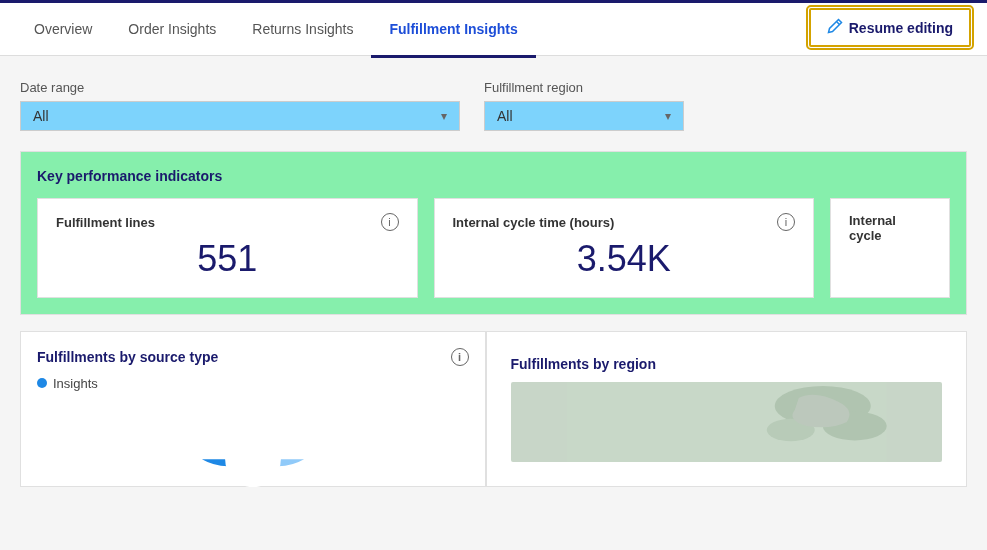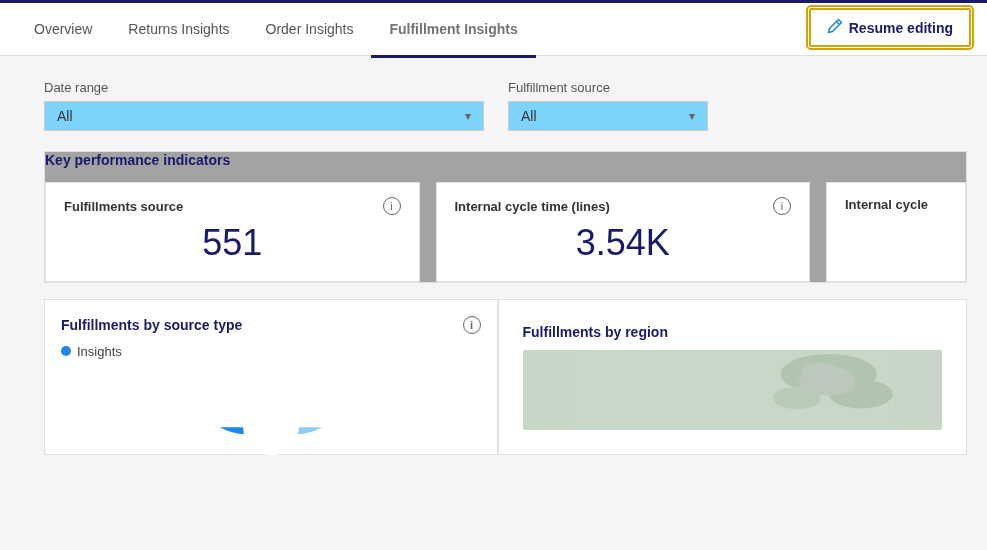--- a/index.html
+++ b/index.html
@@ -38,21 +38,21 @@
       height: 100%;
       font-size: 14px;
       color: #555;
       cursor: pointer;
       border-bottom: 3px solid transparent;
       position: relative;
       top: 3px;
       white-space: nowrap;
     }
     .nav-tab.active {
-      color: #737373;
+      color: #1d4ed8;
       font-weight: 600;
       border-bottom: 3px solid #1a1a6c;
     }
 
     .resume-editing-btn {
       margin-left: auto;
       align-self: center;
       display: flex;
       align-items: center;
       gap: 6px;
@@ -71,21 +71,20 @@
     .pencil-icon svg {
       width: 16px; height: 16px;
     }
 
     
     .main-content {
       padding: 24px 20px;
       background: #f5f5f5;
       height: calc(550px - 56px);
       overflow: hidden;
-      margin-left: 24px;
     }
 
     
     .filter-row {
       display: flex;
       gap: 24px;
       margin-bottom: 20px;
     }
 
     .filter-group {
@@ -119,22 +118,23 @@
       min-width: 200px;
     }
 
     .chevron {
       font-size: 12px;
       color: #666;
     }
 
     
     .kpi-section {
-      background: #a3a3a3;
-      border: 1px solid #e0e0e0;
+      background: #86efac;
+      border: 1px solid #e0e0e0;
+      padding: 16px;
       margin-bottom: 16px;
     }
 
     .kpi-section-title {
       font-size: 14px;
       font-weight: 600;
       color: #1a1a6c;
       margin-bottom: 14px;
     }
 
@@ -184,21 +184,21 @@
       font-weight: 400;
       color: #1a1a6c;
       text-align: center;
       line-height: 1.1;
     }
 
     .kpi-card-partial {
       background: #fff;
       border: 1px solid #e0e0e0;
       padding: 14px 18px 18px;
-      width: 140px;
+      width: 120px;
       flex-shrink: 0;
     }
 
     
     .bottom-row {
       display: flex;
       overflow: hidden;
     }
 
     .bottom-card {
@@ -269,22 +269,22 @@
       border-radius: 2px;
     }
   </style>
 </head>
 <body>
 
 <div class="top-bar">
 
   <div id="nav-tabs-container" style="display:flex; align-items:stretch;">
       <div class="nav-tab">Overview</div>
+      <div class="nav-tab">Order Insights</div>
       <div class="nav-tab">Returns Insights</div>
-      <div class="nav-tab">Order Insights</div>
       <div class="nav-tab active">Fulfillment Insights</div>
     </div>
 
   <button class="resume-editing-btn">
     <span class="pencil-icon">
       <svg viewBox="0 0 16 16" fill="none" xmlns="http://www.w3.org/2000/svg">
         <path d="M11.5 1.5L14.5 4.5L5.5 13.5L1.5 14.5L2.5 10.5L11.5 1.5Z" stroke="#1e88e5" stroke-width="1.5" fill="none"></path>
         <path d="M9.5 3.5L12.5 6.5" stroke="#1e88e5" stroke-width="1.5"></path>
       </svg>
     </span>
@@ -296,43 +296,43 @@
 
   <div class="filter-row">
     <div class="filter-group">
       <label class="filter-label">Date range</label>
       <div class="filter-select filter-select-wide">
         <span>All</span>
         <span class="chevron">▾</span>
       </div>
     </div>
     <div class="filter-group">
-      <label class="filter-label">Fulfillment source</label>
+      <label class="filter-label">Fulfillment region</label>
       <div class="filter-select filter-select-narrow">
         <span>All</span>
         <span class="chevron">▾</span>
       </div>
     </div>
   </div>
 
   <div class="kpi-section">
     <div class="kpi-section-title">Key performance indicators</div>
     <div class="kpi-cards-row">
 
       <div id="kpi-cards-container" style="display:flex; gap:16px; flex:1; overflow:hidden;">
           <div class="kpi-card">
       <div class="kpi-card-header">
-        <span class="kpi-card-title">Fulfillments source</span>
+        <span class="kpi-card-title">Fulfillment lines</span>
         <span class="info-icon">i</span>
       </div>
       <div class="kpi-value">551</div>
     </div>
           <div class="kpi-card">
       <div class="kpi-card-header">
-        <span class="kpi-card-title">Internal cycle time (lines)</span>
+        <span class="kpi-card-title">Internal cycle time (hours)</span>
         <span class="info-icon">i</span>
       </div>
       <div class="kpi-value">3.54K</div>
     </div>
         </div>
 
       <div class="kpi-card-partial">
         <div class="kpi-card-header">
           <span class="kpi-card-title">Internal cycle</span>
         </div>

